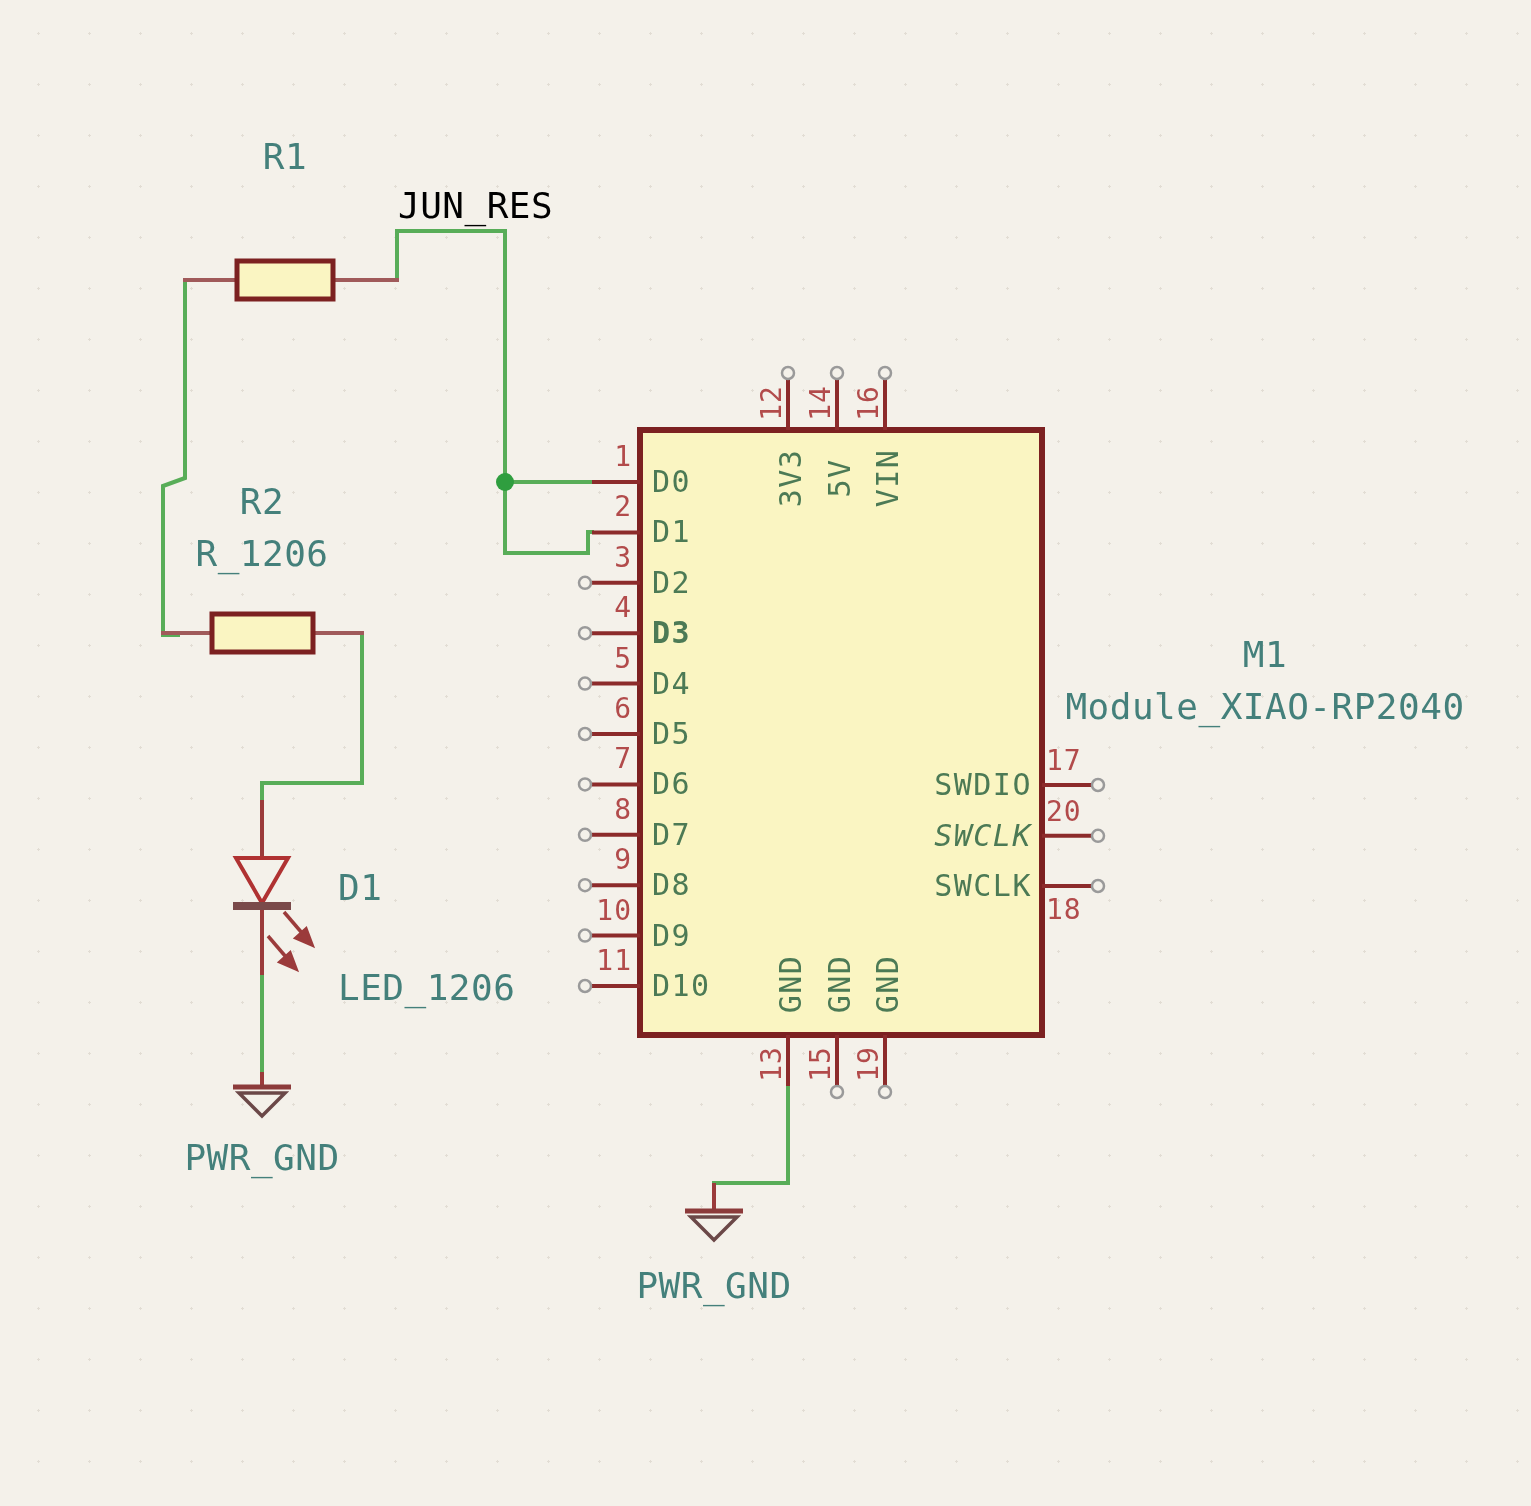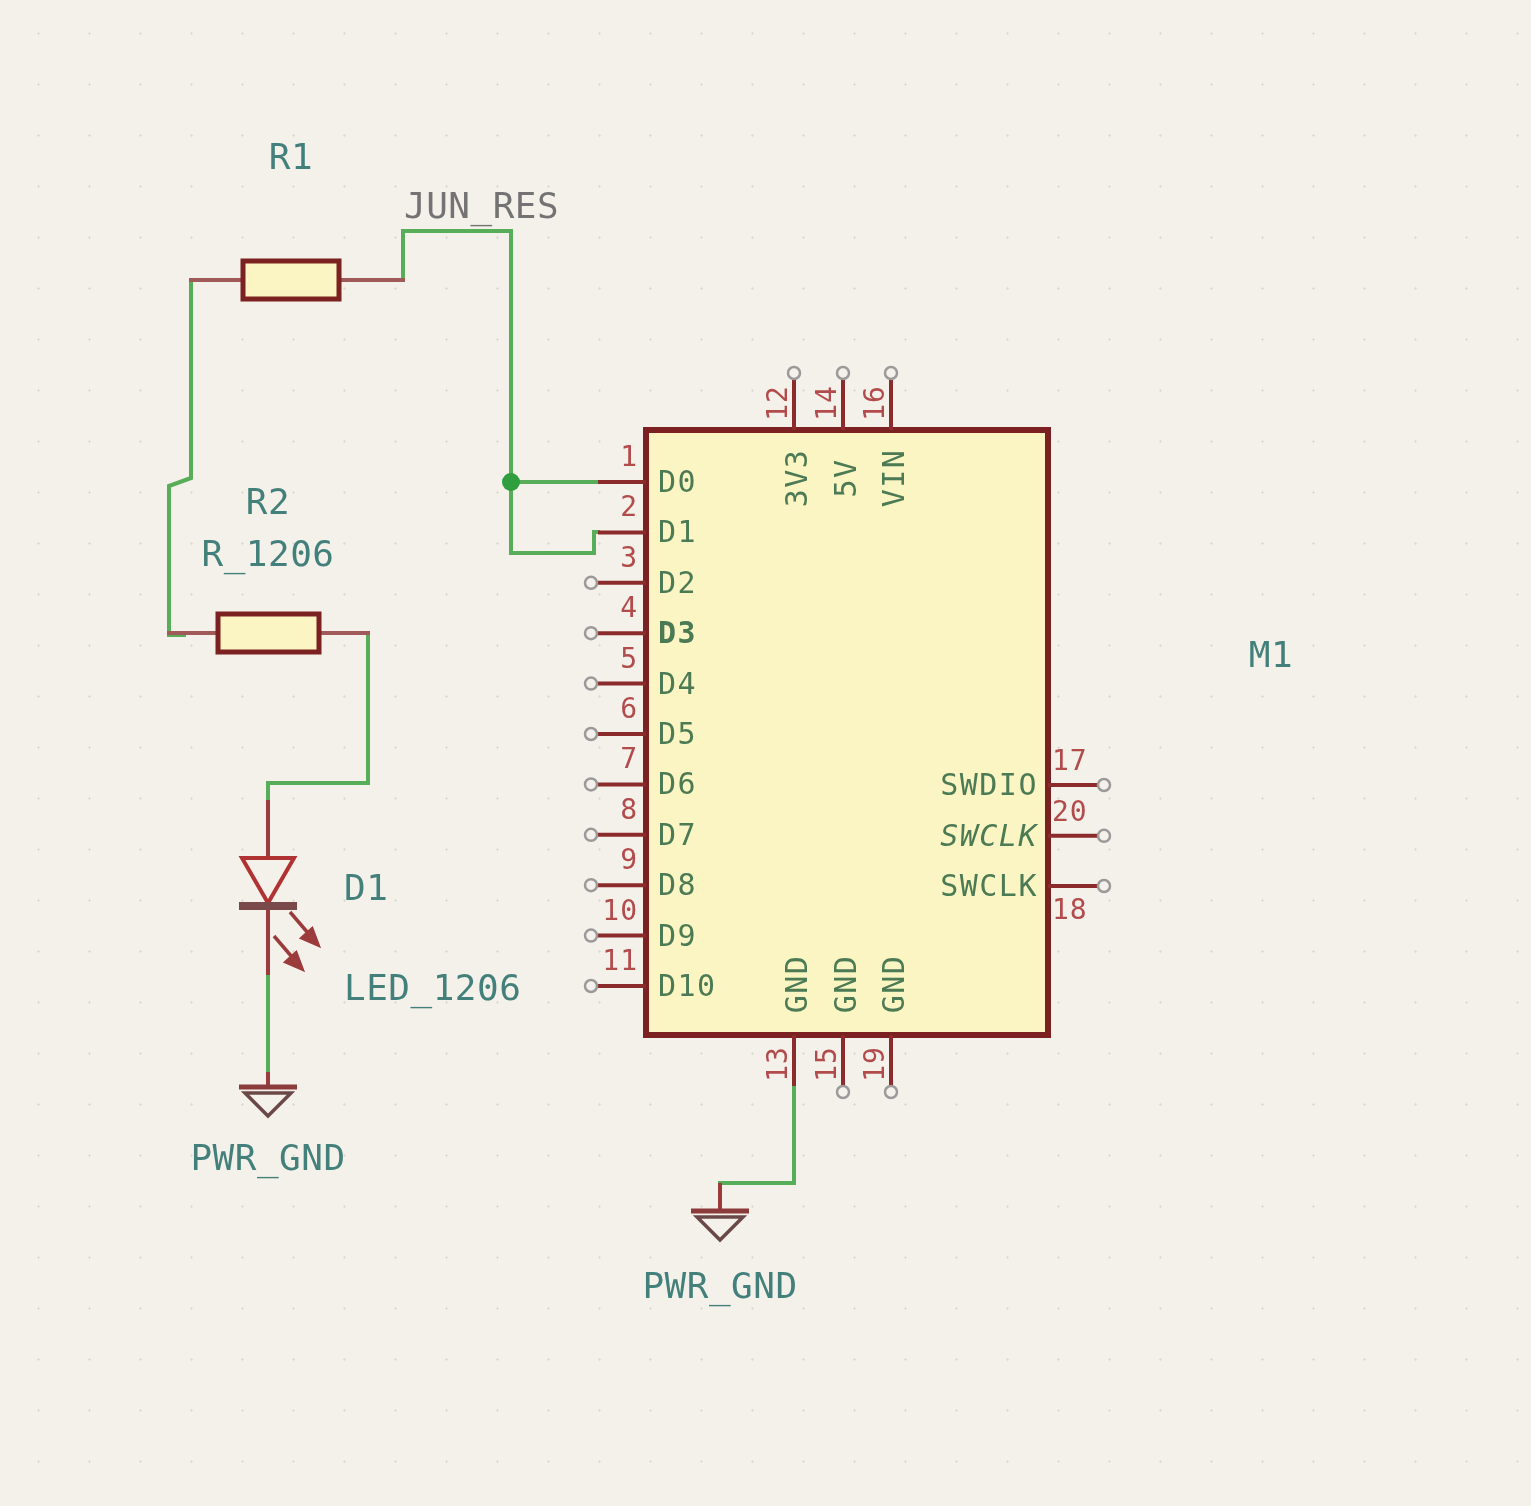--- a/index.html
+++ b/index.html
@@ -5,25 +5,25 @@
   html,body{margin:0;padding:0;}
   body{
     width:1531px;height:1506px;
     background-color:#f4f1ea;
     background-image:radial-gradient(#e2ddd4 1.2px, transparent 1.4px);
     background-size:51px 51px;
     background-position:13px 8px;
     font-family:"DejaVu Sans Mono","Liberation Mono",monospace;
     overflow:hidden;
   }
-  #stage{position:relative;width:1319px;height:1506px;margin-left:6px;}
+  #stage{position:relative;width:1319px;height:1506px;}
   svg{position:absolute;left:0;top:0;}
   .txt{position:absolute;white-space:pre;line-height:1.1;}
   .refval{font-size:36px;letter-spacing:0.5px;color:#44807b;}
-  .netlabel{font-size:36px;letter-spacing:0.5px;color:#737373;}
+  .netlabel{font-size:36px;letter-spacing:0.5px;color:#000000;}
   .pinname{font-size:30px;letter-spacing:1.5px;color:#4c7a55;}
   .pinnum{font-size:28px;letter-spacing:1px;color:#b24b4b;}
   .rot{display:flex;align-items:center;justify-content:center;transform:rotate(-90deg);}
   .ctr{text-align:center;}
   .rgt{text-align:right;}
 </style>
 </head>
 <body>
 
 <div id="stage">
@@ -138,20 +138,21 @@
   <div class="txt refval ctr" style="left:85px;top:137px;width:400px;">R1</div>
   <div class="txt netlabel" style="left:398px;top:186px;">JUN_RES</div>
 
   <div class="txt refval ctr" style="left:162px;top:482px;width:200px;">R2</div>
   <div class="txt refval ctr" style="left:162px;top:534px;width:200px;">R_1206</div>
 
   <div class="txt refval" style="left:338px;top:868px;">D1</div>
   <div class="txt refval" style="left:338px;top:968px;">LED_1206</div>
 
   <div class="txt refval ctr" style="left:1065px;top:635px;width:400px;">M1</div>
+  <div class="txt refval ctr" style="left:1062px;top:687px;width:406px;">Module_XIAO-RP2040</div>
 
   <div class="txt refval ctr" style="left:142px;top:1138px;width:240px;">PWR_GND</div>
   <div class="txt refval ctr" style="left:594px;top:1266px;width:240px;">PWR_GND</div>
 
   <div id="pin-labels">
       <div class="txt pinnum rgt" style="left: 556px; top: 442px; width: 76px;">1</div>
       <div class="txt pinname" style="left: 652px; top: 465px;">D0</div>
       <div class="txt pinnum rgt" style="left: 556px; top: 492.4px; width: 76px;">2</div>
       <div class="txt pinname" style="left: 652px; top: 515.4px;">D1</div>
       <div class="txt pinnum rgt" style="left: 556px; top: 542.8px; width: 76px;">3</div>

